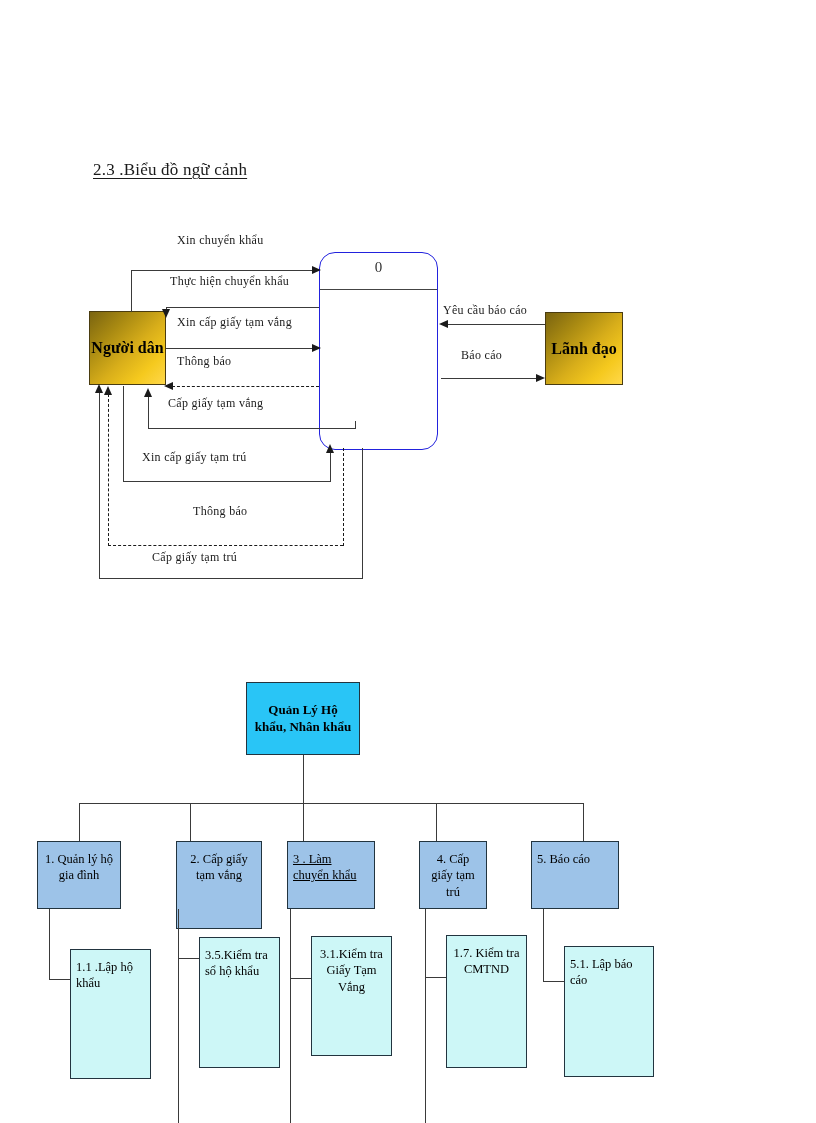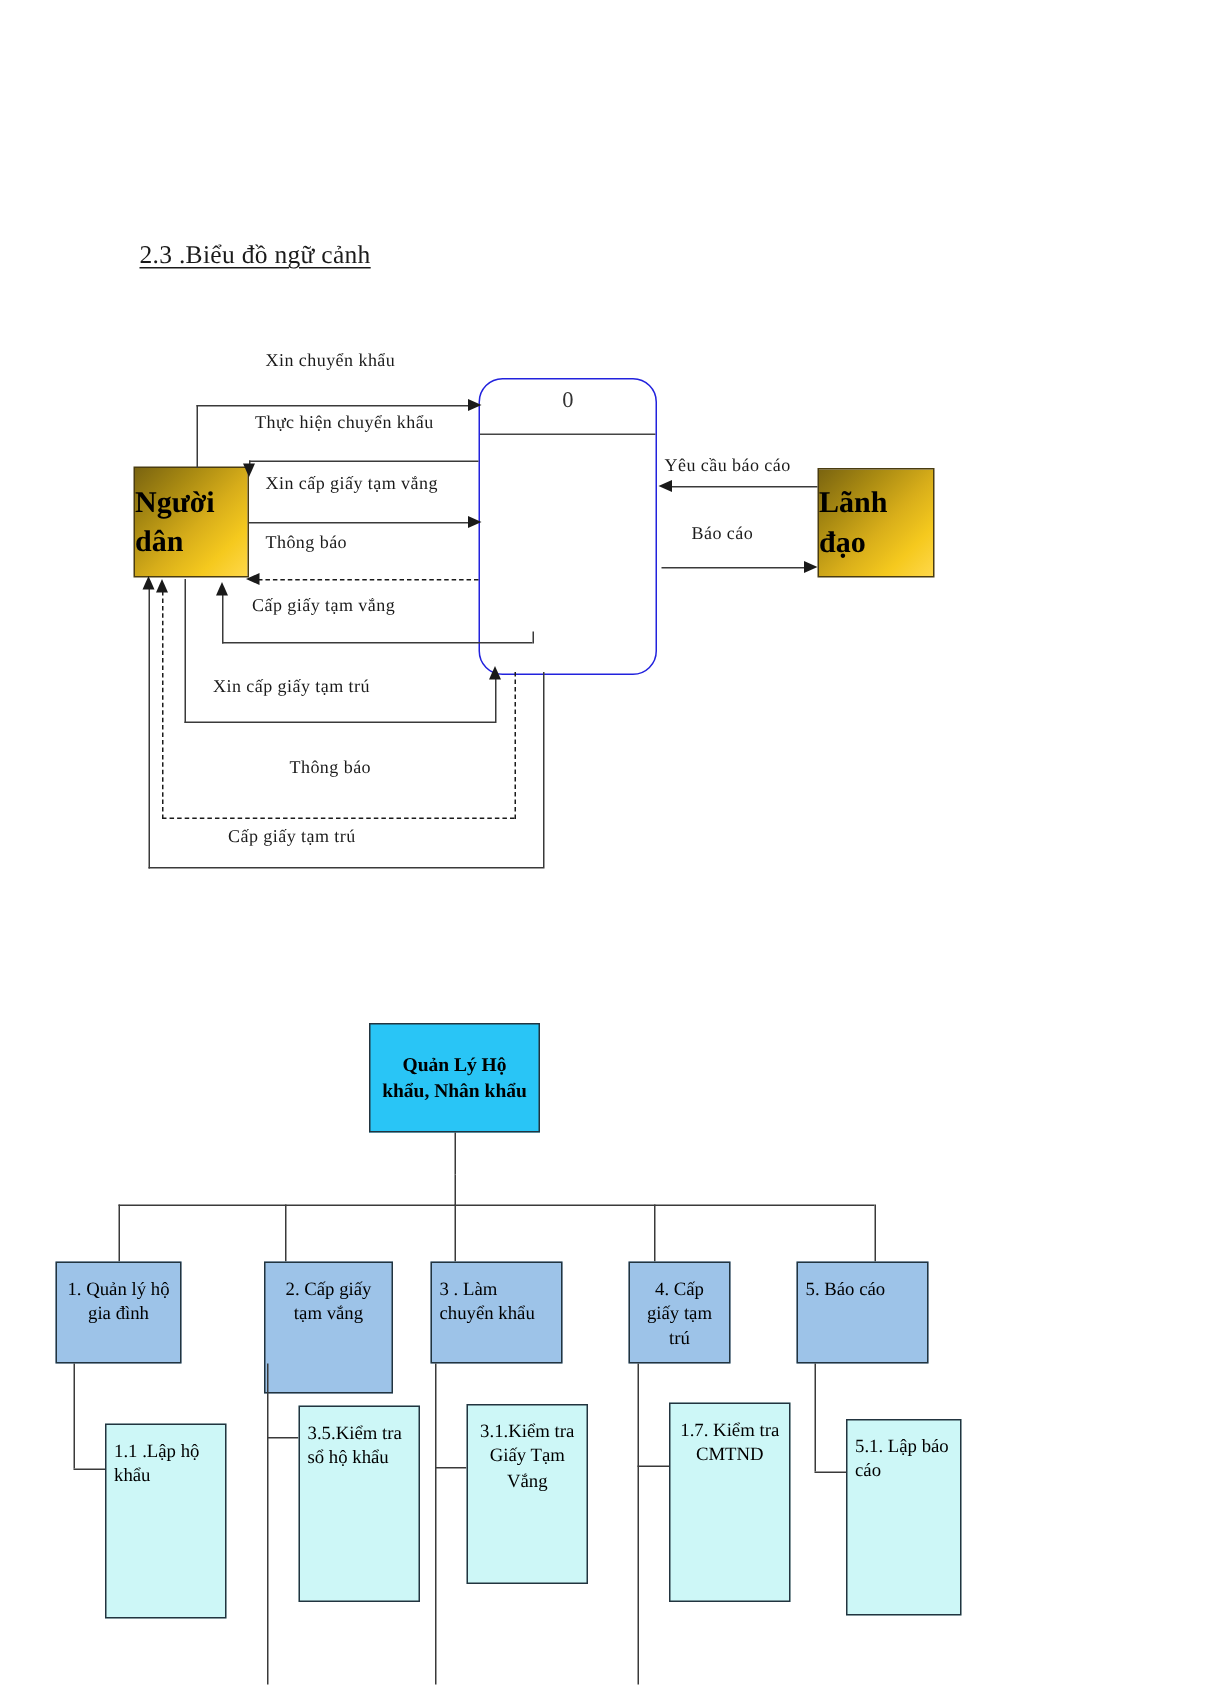--- a/index.html
+++ b/index.html
@@ -90,24 +90,24 @@
   .entity {
     position: absolute;
     border: 1.2px solid #4a3c10;
     background: linear-gradient(135deg, #7a6410 0%, #a98a12 28%, #d8ae1a 55%, #f5c91e 78%, #ffd84a 100%);
     display: flex;
     flex-direction: column;
     align-items: center;
     justify-content: center;
     font-family: "Liberation Serif", "DejaVu Serif", serif;
     font-weight: bold;
-    font-size: 20px;
+    font-size: 16px;
     color: #000000;
     line-height: 1.32;
-    text-align: left;
+    text-align: right;
     box-sizing: border-box;
   }
   #entity-nguoi-dan { left: 89px; top: 311px; width: 77px; height: 74px; }
   #entity-lanh-dao  { left: 545px; top: 312px; width: 78px; height: 73px; }
 
   .system-box {
     position: absolute;
     left: 319px; top: 252px;
     width: 119px; height: 198px;
     border: 1.4px solid #2222dd;
@@ -270,21 +270,21 @@
     <div class="vline" style="left:303px; top:803px; height:38px;"></div>
     <div class="vline" style="left:436px; top:803px; height:38px;"></div>
     <div class="vline" style="left:583px; top:803px; height:38px;"></div>
 
     <div class="node lvl1" style="left:37px;  top:841px; width:84px; height:68px;">
       <span>1. Quản lý hộ gia đình</span>
     </div>
     <div class="node lvl1" style="left:176px; top:841px; width:86px; height:88px;">
       <span>2. Cấp giấy tạm  vắng</span>
     </div>
-    <div class="node lvl1 left-align" style="left:287px; top:841px; width:88px; height:68px;">
+    <div class="node lvl1 left-align" style="left:287px; top:841px; width:88px; height:68px;text-decoration:underline;">
       <span>3 . Làm chuyển khẩu</span>
     </div>
     <div class="node lvl1" style="left:419px; top:841px; width:68px; height:68px;">
       <span>4. Cấp giấy tạm trú</span>
     </div>
     <div class="node lvl1 left-align" style="left:531px; top:841px; width:88px; height:68px;">
       <span>5. Báo cáo</span>
     </div>
 
     <div class="vline" style="left:49px;  top:909px; height:70px;"></div>
@@ -307,18 +307,18 @@
     </div>
     <div class="node lvl2 left-align" style="left:199px; top:937px; width:81px; height:131px;">
       <span>3.5.Kiểm tra sổ  hộ khẩu</span>
     </div>
     <div class="node lvl2" style="left:311px; top:936px; width:81px; height:120px;">
       <span>3.1.Kiểm tra Giấy Tạm Vắng</span>
     </div>
     <div class="node lvl2" style="left:446px; top:935px; width:81px; height:133px;">
       <span>1.7. Kiểm tra CMTND</span>
     </div>
-    <div class="node lvl2 left-align" style="left:564px; top:946px; width:77px; height:131px;">
+    <div class="node lvl2 left-align" style="left:564px; top:946px; width:90px; height:131px;">
       <span>5.1. Lập báo cáo</span>
     </div>
   </div>
 
 </div>
 
 </body></html>

